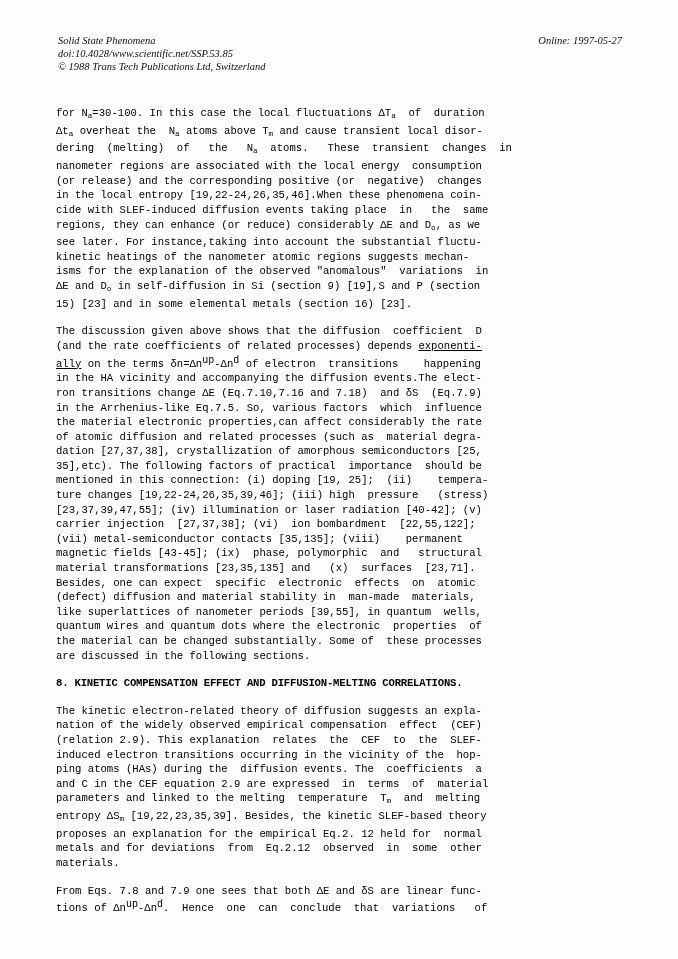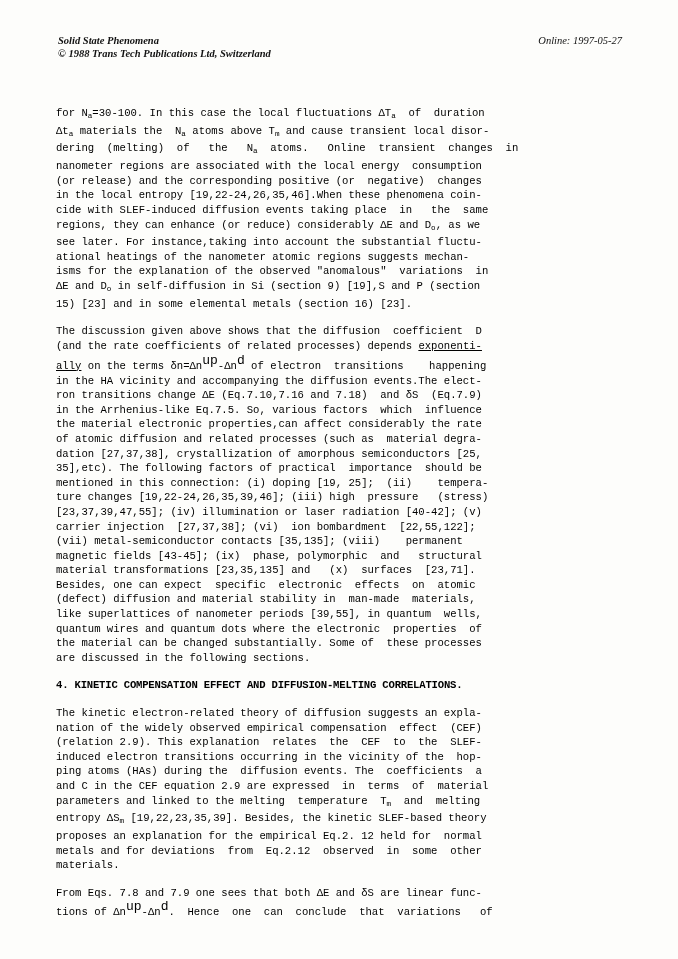--- a/index.html
+++ b/index.html
@@ -39,21 +39,20 @@
   }
   .header-right {
     position: absolute;
     right: 0;
     top: 0;
     text-align: left;
     font-size: 10.5px;
   }
   .header-line {
     white-space: nowrap;
-    font-weight: bold;
   }
   .body-text {
     margin-top: 14px;
     font-family: "Liberation Mono", monospace;
     font-size: 10.6px;
     line-height: 14.6px;
     color: #000;
     letter-spacing: 0px;
   }
   .para {
@@ -70,52 +69,53 @@
     font-size: 10.6px;
     font-weight: bold;
     letter-spacing: -0.2px;
     white-space: pre-wrap;
   }
   sub {
     font-size: 7.6px;
     vertical-align: -0.28em;
   }
   sup {
-    font-size: 13px;
+    font-size: 10px;
     vertical-align: 0.42em;
   }
   .u {
     text-decoration: underline;
   }
 </style>
 </head>
 <body>
 
 <div class="page">
 
   <div class="header">
     <div class="header-left">
       <div class="header-line">Solid State Phenomena</div>
+      <div class="header-line">doi:10.4028/www.scientific.net/SSP.53.85</div>
       <div class="header-line">© 1988 Trans Tech Publications Ltd, Switzerland</div>
     </div>
     <div class="header-right">Online: 1997-05-27</div>
   </div>
 
   <div class="body-text">
 
     <p class="para"><span>for N</span><sub>a</sub><span>=30-100. In this case the local fluctuations ΔT</span><sub>a</sub><span>  of  duration</span>
-<span>Δt</span><sub>a</sub><span> materials the  N</span><sub>a</sub><span> atoms above T</span><sub>m</sub><span> and cause transient local disor-</span>
-<span>dering  (melting)  of   the   N</span><sub>a</sub><span>  atoms.   Online  transient  changes  in</span>
+<span>Δt</span><sub>a</sub><span> overheat the  N</span><sub>a</sub><span> atoms above T</span><sub>m</sub><span> and cause transient local disor-</span>
+<span>dering  (melting)  of   the   N</span><sub>a</sub><span>  atoms.   These  transient  changes  in</span>
 <span>nanometer regions are associated with the local energy  consumption
 (or release) and the corresponding positive (or  negative)  changes
 in the local entropy [19,22-24,26,35,46].When these phenomena coin-
 cide with SLEF-induced diffusion events taking place  in   the  same
 regions, they can enhance (or reduce) considerably ΔE and D</span><sub>o</sub><span>, as we
 see later. For instance,taking into account the substantial fluctu-
-ational heatings of the nanometer atomic regions suggests mechan-
+kinetic heatings of the nanometer atomic regions suggests mechan-
 isms for the explanation of the observed "anomalous"  variations  in
 ΔE and D</span><sub>o</sub><span> in self-diffusion in Si (section 9) [19],S and P (section
 15) [23] and in some elemental metals (section 16) [23].</span></p>
 
     <p class="para"><span>The discussion given above shows that the diffusion  coefficient  D
 (and the rate coefficients of related processes) depends </span><span class="u">exponenti-
 ally</span><span> on the terms δn=Δn</span><sup>up</sup><span>-Δn</span><sup>d</sup><span> of electron  transitions    happening
 in the HA vicinity and accompanying the diffusion events.The elect-
 ron transitions change ΔE (Eq.7.10,7.16 and 7.18)  and δS  (Eq.7.9)
 in the Arrhenius-like Eq.7.5. So, various factors  which  influence
@@ -130,21 +130,21 @@
 (vii) metal-semiconductor contacts [35,135]; (viii)    permanent
 magnetic fields [43-45]; (ix)  phase, polymorphic  and   structural
 material transformations [23,35,135] and   (x)  surfaces  [23,71].
 Besides, one can expect  specific  electronic  effects  on  atomic
 (defect) diffusion and material stability in  man-made  materials,
 like superlattices of nanometer periods [39,55], in quantum  wells,
 quantum wires and quantum dots where the electronic  properties  of
 the material can be changed substantially. Some of  these processes
 are discussed in the following sections.</span></p>
 
-    <p class="section-head">4. KINETIC COMPENSATION EFFECT AND DIFFUSION-MELTING CORRELATIONS.</p>
+    <p class="section-head">8. KINETIC COMPENSATION EFFECT AND DIFFUSION-MELTING CORRELATIONS.</p>
 
     <p class="para"><span>The kinetic electron-related theory of diffusion suggests an expla-
 nation of the widely observed empirical compensation  effect  (CEF)
 (relation 2.9). This explanation  relates  the  CEF  to  the  SLEF-
 induced electron transitions occurring in the vicinity of the  hop-
 ping atoms (HAs) during the  diffusion events. The  coefficients  a
 and C in the CEF equation 2.9 are expressed  in  terms  of  material
 parameters and linked to the melting  temperature  T</span><sub>m</sub><span>  and  melting
 entropy ΔS</span><sub>m</sub><span> [19,22,23,35,39]. Besides, the kinetic SLEF-based theory
 proposes an explanation for the empirical Eq.2. 12 held for  normal

